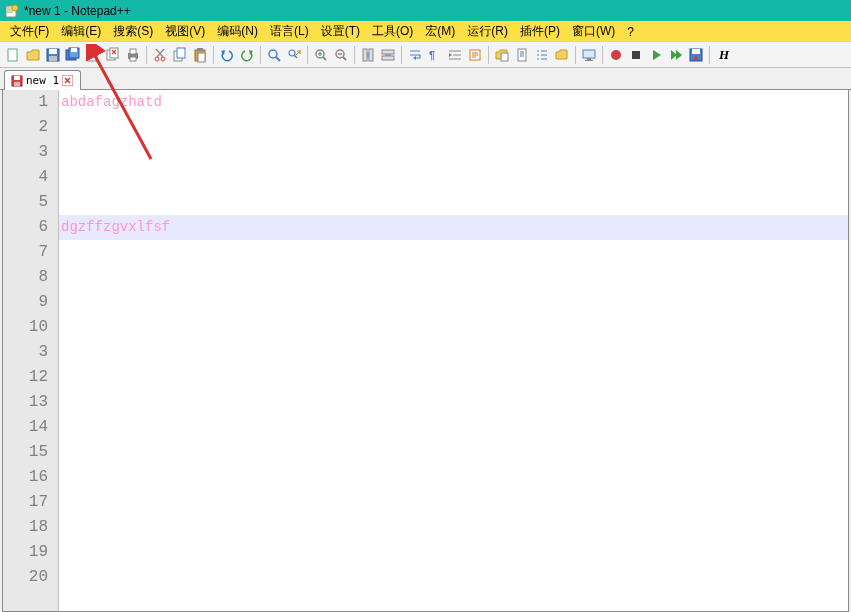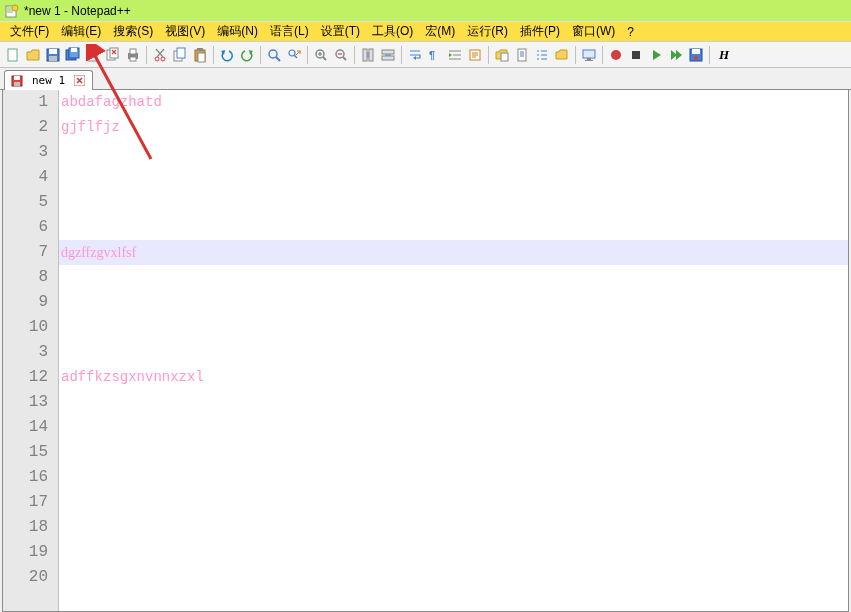--- a/index.html
+++ b/index.html
@@ -7,21 +7,21 @@
   font-family: "Microsoft YaHei", "SimSun", Arial, sans-serif;
   font-size: 12px;
   background: #f0f0f0;
   width: 851px;
   height: 612px;
   overflow: hidden;
   position: relative;
 }
 .titlebar {
   height: 22px;
-  background: #bef264;
+  background: #14b8a6;
   display: flex;
   align-items: center;
   padding: 0 4px;
   border-bottom: 1px solid #e0e0e0;
 }
 .titlebar-icon {
   width: 16px;
   height: 16px;
   margin-right: 4px;
   display: flex;
@@ -78,21 +78,21 @@
   border-bottom: 1px solid #8a8a8a;
 }
 .tab {
   height: 20px;
   background: #ffffff;
   border: 1px solid #8a8a8a;
   border-bottom: none;
   padding: 2px 6px;
   display: flex;
   align-items: center;
-  gap: 9px;
+  gap: 3px;
   font-size: 11px;
   border-radius: 3px 3px 0 0;
   position: relative;
   top: 1px;
 }
 .tab-icon {
   width: 12px;
   height: 12px;
   display: flex;
   align-items: center;
@@ -133,21 +133,20 @@
   position: relative;
 }
 .content-line {
   height: 25px;
   line-height: 25px;
   padding-left: 2px;
   white-space: pre;
 }
 .content-line.highlighted {
   background: #e8e8ff;
-  font-family: Liberation Serif, serif;
 }
 .arrow-overlay {
   position: absolute;
   left: 86px;
   top: 44px;
   pointer-events: none;
   z-index: 100;
 }
 </style>
 </head>
@@ -433,31 +432,29 @@
       <div class="gutter-line">14</div>
       <div class="gutter-line">15</div>
       <div class="gutter-line">16</div>
       <div class="gutter-line">17</div>
       <div class="gutter-line">18</div>
       <div class="gutter-line">19</div>
       <div class="gutter-line">20</div>
     </div>
   <div class="content" id="content">
       <div class="content-line">abdafagzhatd</div>
-      <div class="content-line">gjflfjz</div>
       <div class="content-line"></div>
       <div class="content-line"></div>
       <div class="content-line"></div>
       <div class="content-line"></div>
       <div class="content-line highlighted">dgzffzgvxlfsf</div>
       <div class="content-line"></div>
       <div class="content-line"></div>
       <div class="content-line"></div>
       <div class="content-line"></div>
-      <div class="content-line">adffkzsgxnvnnxzxl</div>
       <div class="content-line"></div>
       <div class="content-line"></div>
       <div class="content-line"></div>
       <div class="content-line"></div>
     </div>
 </div>
 
 <div class="arrow-overlay">
   <svg width="80" height="120" viewBox="0 0 80 120">
     <defs>

